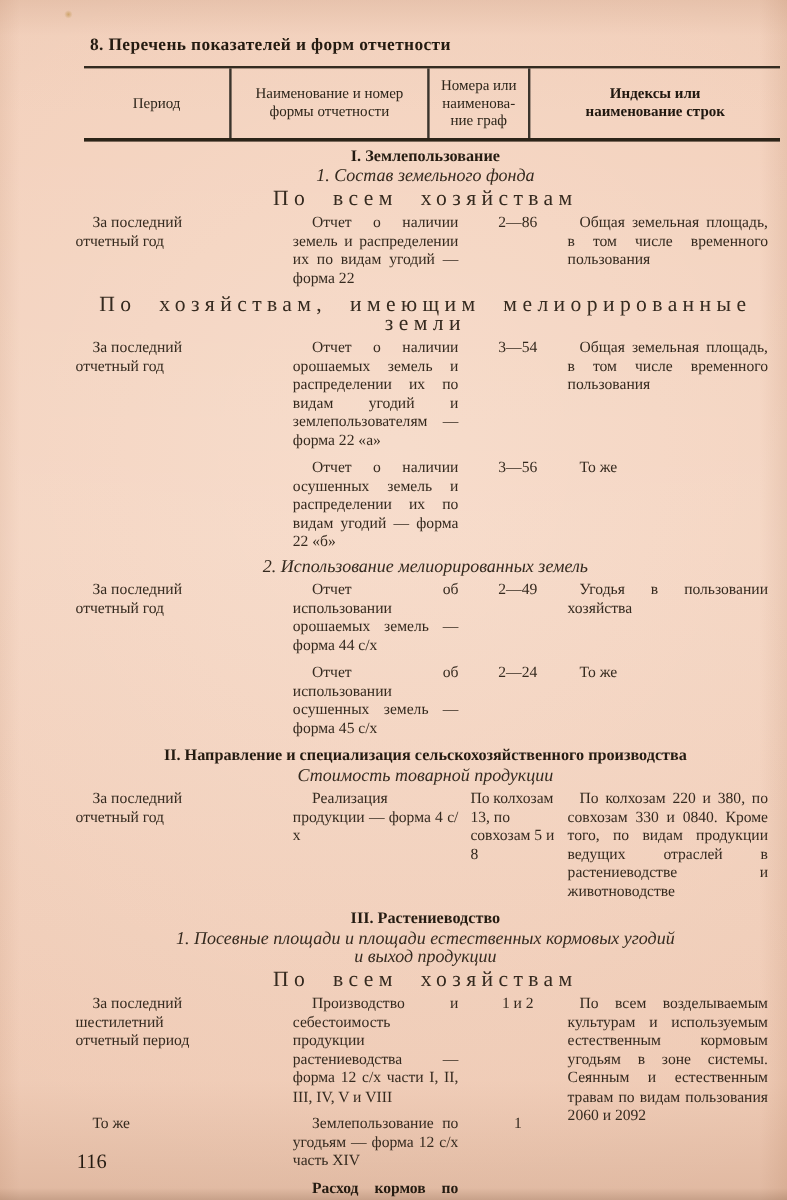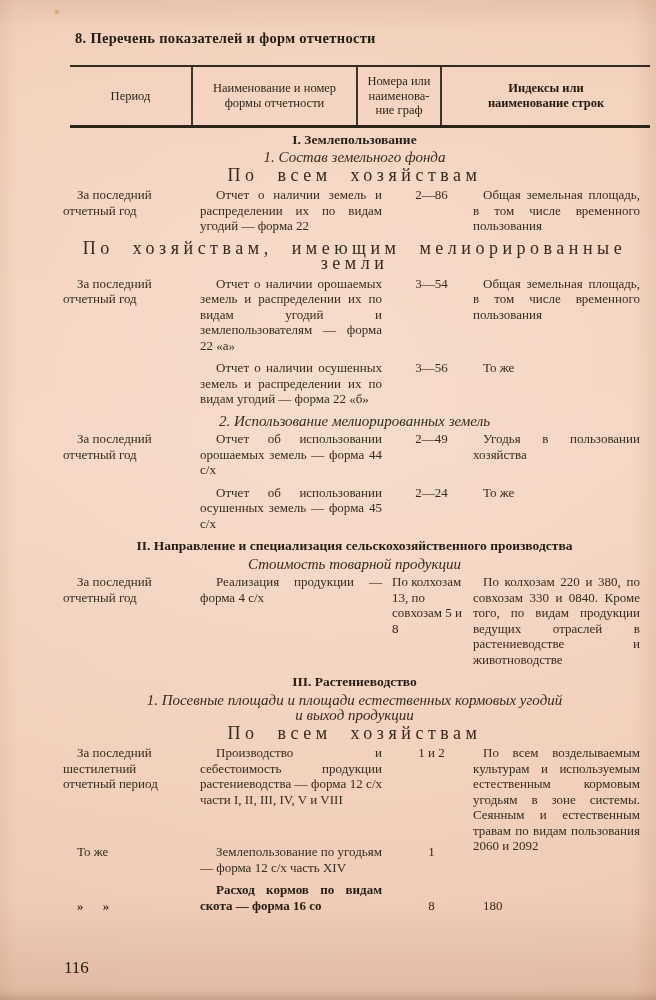--- a/index.html
+++ b/index.html
@@ -10,21 +10,21 @@
     font-family:"Liberation Serif","DejaVu Serif",serif;
     color:#352a1f;
     background-color:#f2ceb9;
     background-image:
       radial-gradient(5px 5px at 57px 12px, rgba(187,141,62,.6), rgba(187,141,62,0) 70%),
       linear-gradient(180deg, rgba(167,110,74,.16) 0%, rgba(167,110,74,.02) 3%, rgba(255,255,255,0) 10%, rgba(255,255,255,.07) 45%, rgba(167,110,74,.04) 90%, rgba(150,95,60,.18) 99%, rgba(110,65,35,.32) 100%),
       linear-gradient(90deg, rgba(167,110,74,.10) 0%, rgba(0,0,0,0) 2.5%, rgba(0,0,0,0) 96.5%, rgba(167,110,74,.15) 100%),
       radial-gradient(130% 90% at 50% 38%, rgba(255,241,229,.35), rgba(0,0,0,0) 75%);
   }
   .doc-title{
-    margin:30px 0 18px 75px;
+    margin:30px 0 8px 75px;
     font-size:14.5px;font-weight:700;color:#241b11;
     letter-spacing:.3px;
   }
   
   .thead{
     margin-left:70px;width:580px;box-sizing:border-box;
     border-top:2.5px solid #332b20;border-bottom:3px solid #2c2418;
     display:grid;grid-template-columns:121px 165px 84px 210px;
   }
   .th{
@@ -35,21 +35,21 @@
   .th+.th{border-left:2px solid #3a342c;}
   .th.last{font-weight:700;color:#201810;}
   
   .tbody{margin-left:63px;width:583px;font-size:13px;line-height:15.5px;}
   .h-bold{ text-align:center;font-weight:700;color:#241b11;font-size:13.5px;margin:4px 0 3px;}
   .h-italic{text-align:center;font-style:italic;font-size:15px;margin:2px 0;white-space:pre-line;}
   .h-spaced{text-align:center;font-size:18px;letter-spacing:4.5px;word-spacing:10px;margin:2px 0 4px;}
   .row{display:grid;grid-template-columns:137px 190px 83px 173px;margin-bottom:7px;}
   .cell{padding:0;}
   .period{text-indent:14px;padding-right:10px;}
-  .form{text-align:justify;text-indent:16px;padding-right:8px;}
+  .form{text-align:justify;text-indent:16px;padding-right:8px;margin-left:44px;}
   .graphs{text-align:center;padding:0 2px;}
   .graphs.para{text-align:left;}
   .indexes{text-align:justify;text-indent:10px;padding-right:6px;}
   .indexes.plain{text-align:left;}
   .overhang{height:92px;overflow:visible;}
   .line2{padding-top:16px;}
   .boldform{font-weight:700;color:#241b11;}
   .ditto{font-weight:700;word-spacing:16px;}
   .page-number{
     position:absolute;left:64px;top:958px;

